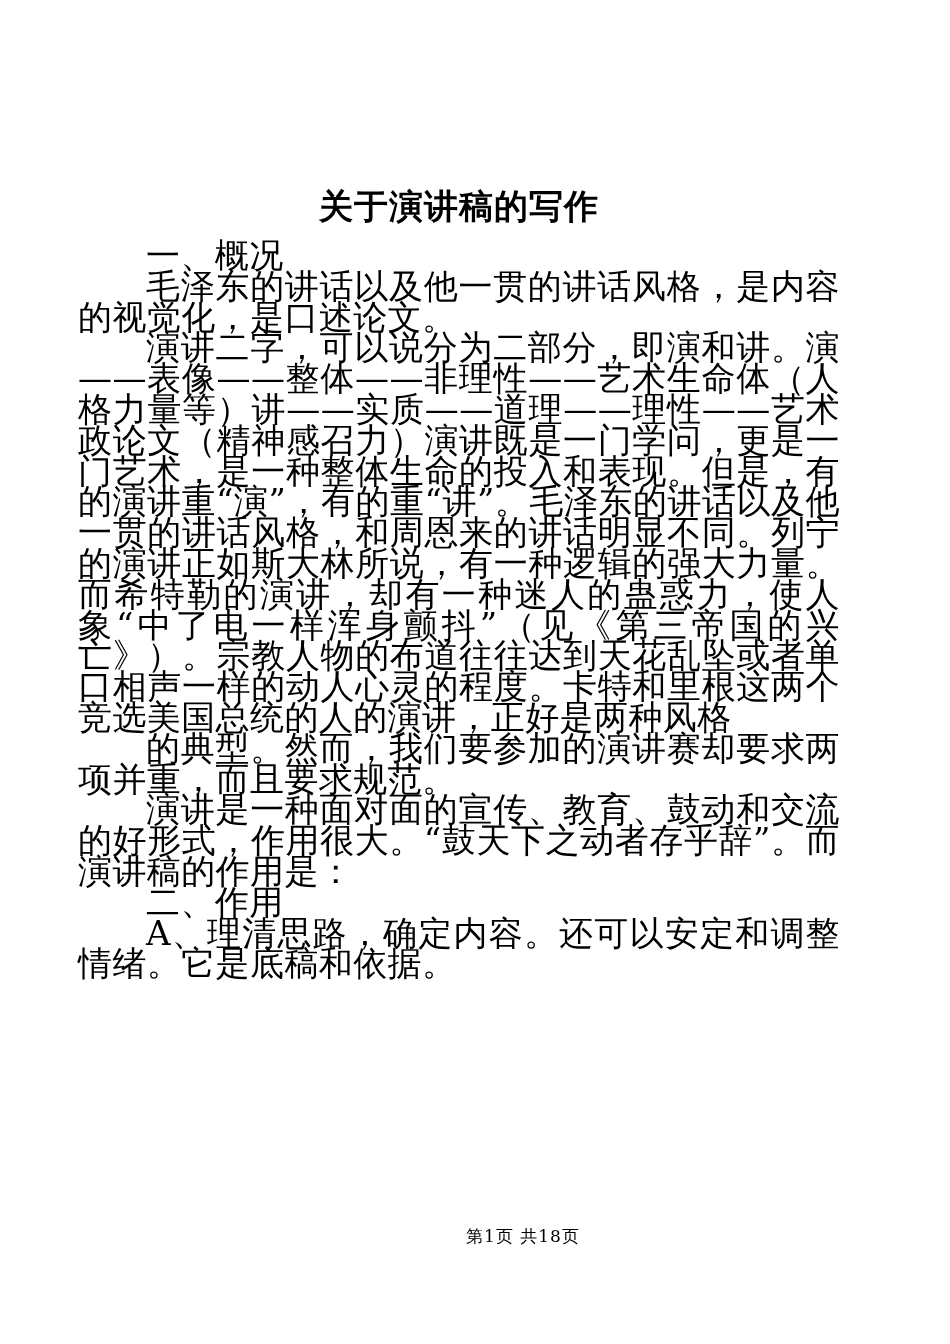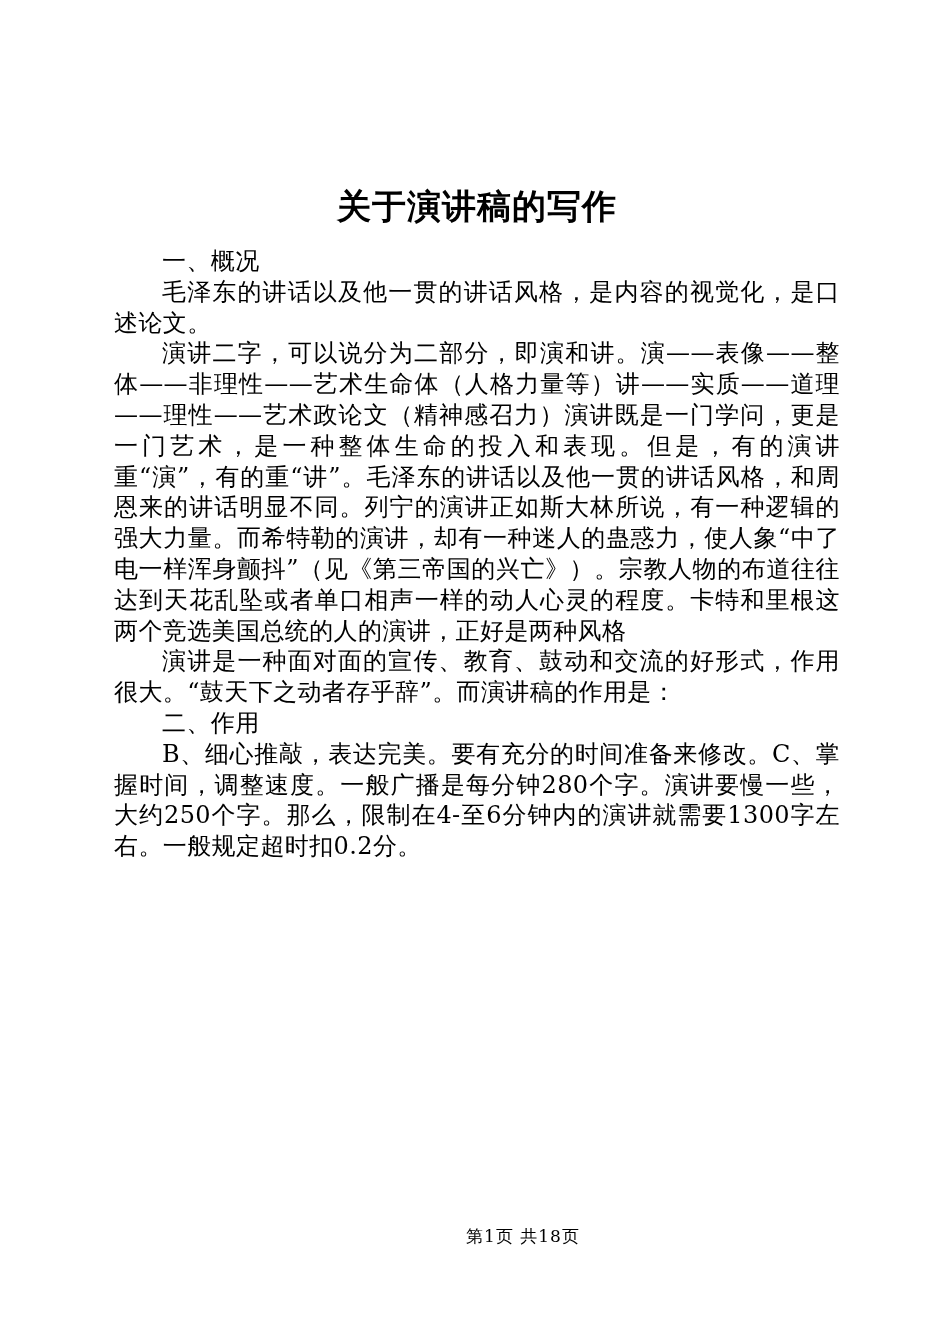--- a/index.html
+++ b/index.html
@@ -8,32 +8,32 @@
     position: relative;
     width: 950px;
     height: 1344px;
     margin: 0 auto;
     background: #ffffff;
     color: #000000;
     font-family: "DejaVu Serif", "Liberation Serif", serif;
     overflow: hidden;
   }
   .content {
-    padding: 186px 110px 0 114px;
+    padding: 186px 110px 0 78px;
   }
   .title {
     text-align: center;
     font-size: 34px;
     font-weight: bold;
     letter-spacing: 1px;
     line-height: 40px;
   }
   .body-text {
-    margin-top: 20px;
-    font-size: 24px;
+    margin-top: 14px;
+    font-size: 34px;
     line-height: 30.8px;
     text-align: justify;
   }
   .para {
     text-indent: 2em;
     letter-spacing: 0.4px;
     word-break: break-all;
   }
   .footer {
     position: absolute;
@@ -49,21 +49,22 @@
 </head>
 <body>
 
 <div class="page">
   <div class="content">
     <h1 class="title">关于演讲稿的写作</h1>
     <div class="body-text">
         <p class="para">一、概况</p>
         <p class="para">毛泽东的讲话以及他一贯的讲话风格，是内容的视觉化，是口述论文。</p>
         <p class="para">演讲二字，可以说分为二部分，即演和讲。演——表像——整体——非理性——艺术生命体（人格力量等）讲——实质——道理——理性——艺术政论文（精神感召力）演讲既是一门学问，更是一门艺术，是一种整体生命的投入和表现。但是，有的演讲重“演”，有的重“讲”。毛泽东的讲话以及他一贯的讲话风格，和周恩来的讲话明显不同。列宁的演讲正如斯大林所说，有一种逻辑的强大力量。而希特勒的演讲，却有一种迷人的蛊惑力，使人象“中了电一样浑身颤抖”（见《第三帝国的兴亡》）。宗教人物的布道往往达到天花乱坠或者单口相声一样的动人心灵的程度。卡特和里根这两个竞选美国总统的人的演讲，正好是两种风格</p>
+        <p class="para">的典型。然而，我们要参加的演讲赛却要求两项并重，而且要求规范。</p>
         <p class="para">演讲是一种面对面的宣传、教育、鼓动和交流的好形式，作用很大。“鼓天下之动者存乎辞”。而演讲稿的作用是：</p>
         <p class="para">二、作用</p>
-        <p class="para">B、细心推敲，表达完美。要有充分的时间准备来修改。C、掌握时间，调整速度。一般广播是每分钟280个字。演讲要慢一些，大约250个字。那么，限制在4-至6分钟内的演讲就需要1300字左右。一般规定超时扣0.2分。</p>
+        <p class="para">A、理清思路，确定内容。还可以安定和调整情绪。它是底稿和依据。</p>
       </div>
   </div>
   <div class="footer">
     <span>第1页 共18页</span>
   </div>
 </div>
 
 </body></html>

